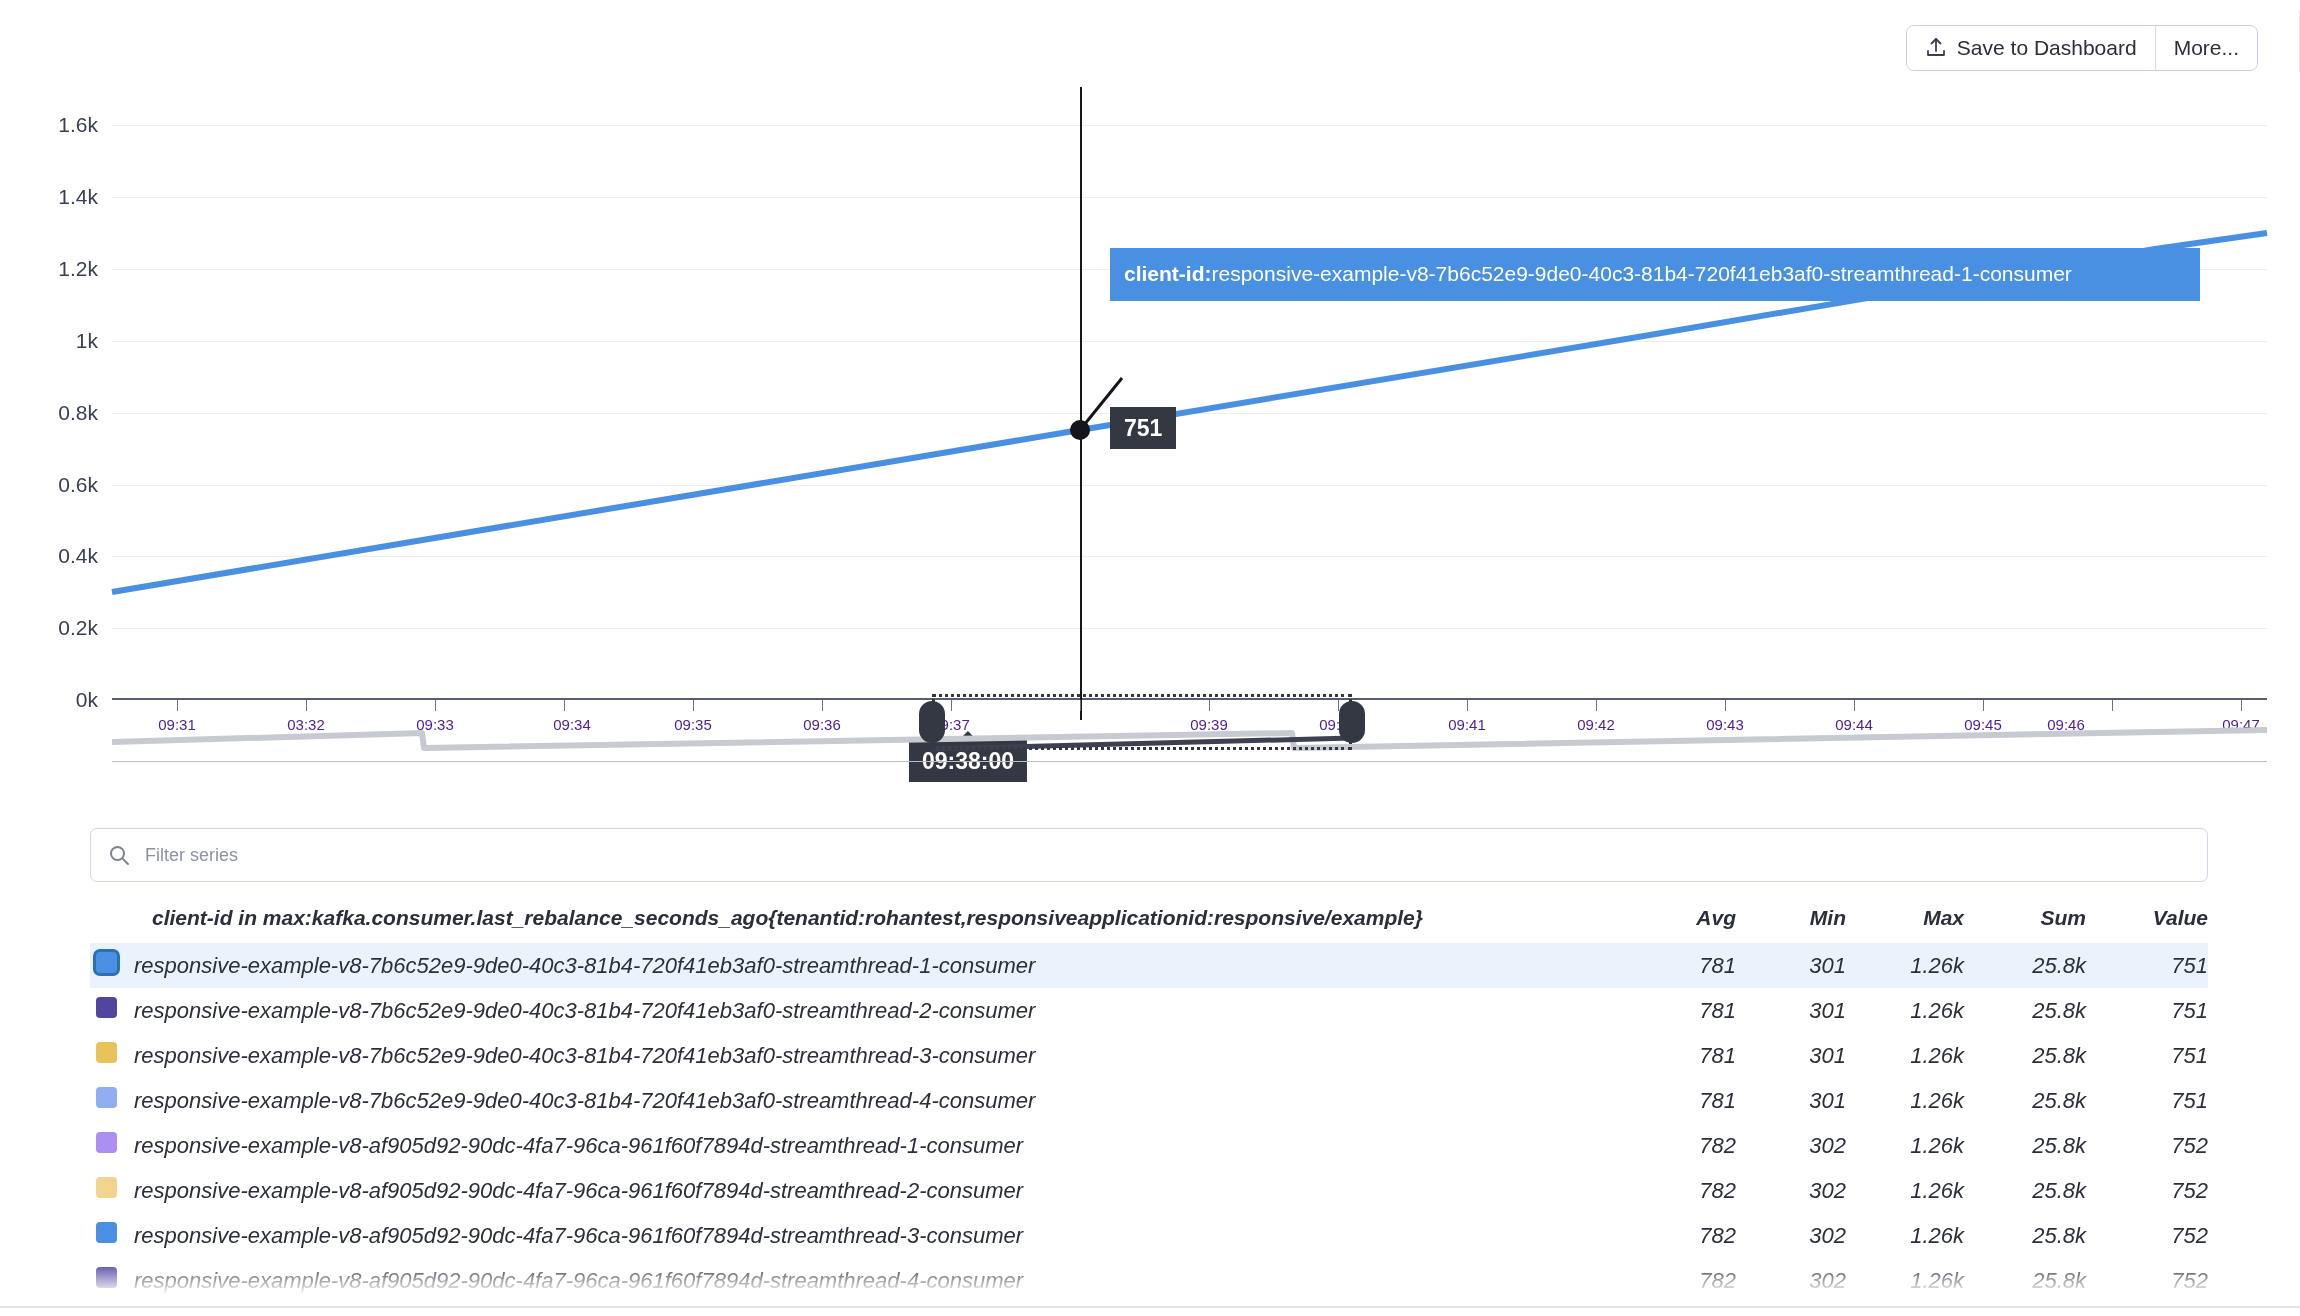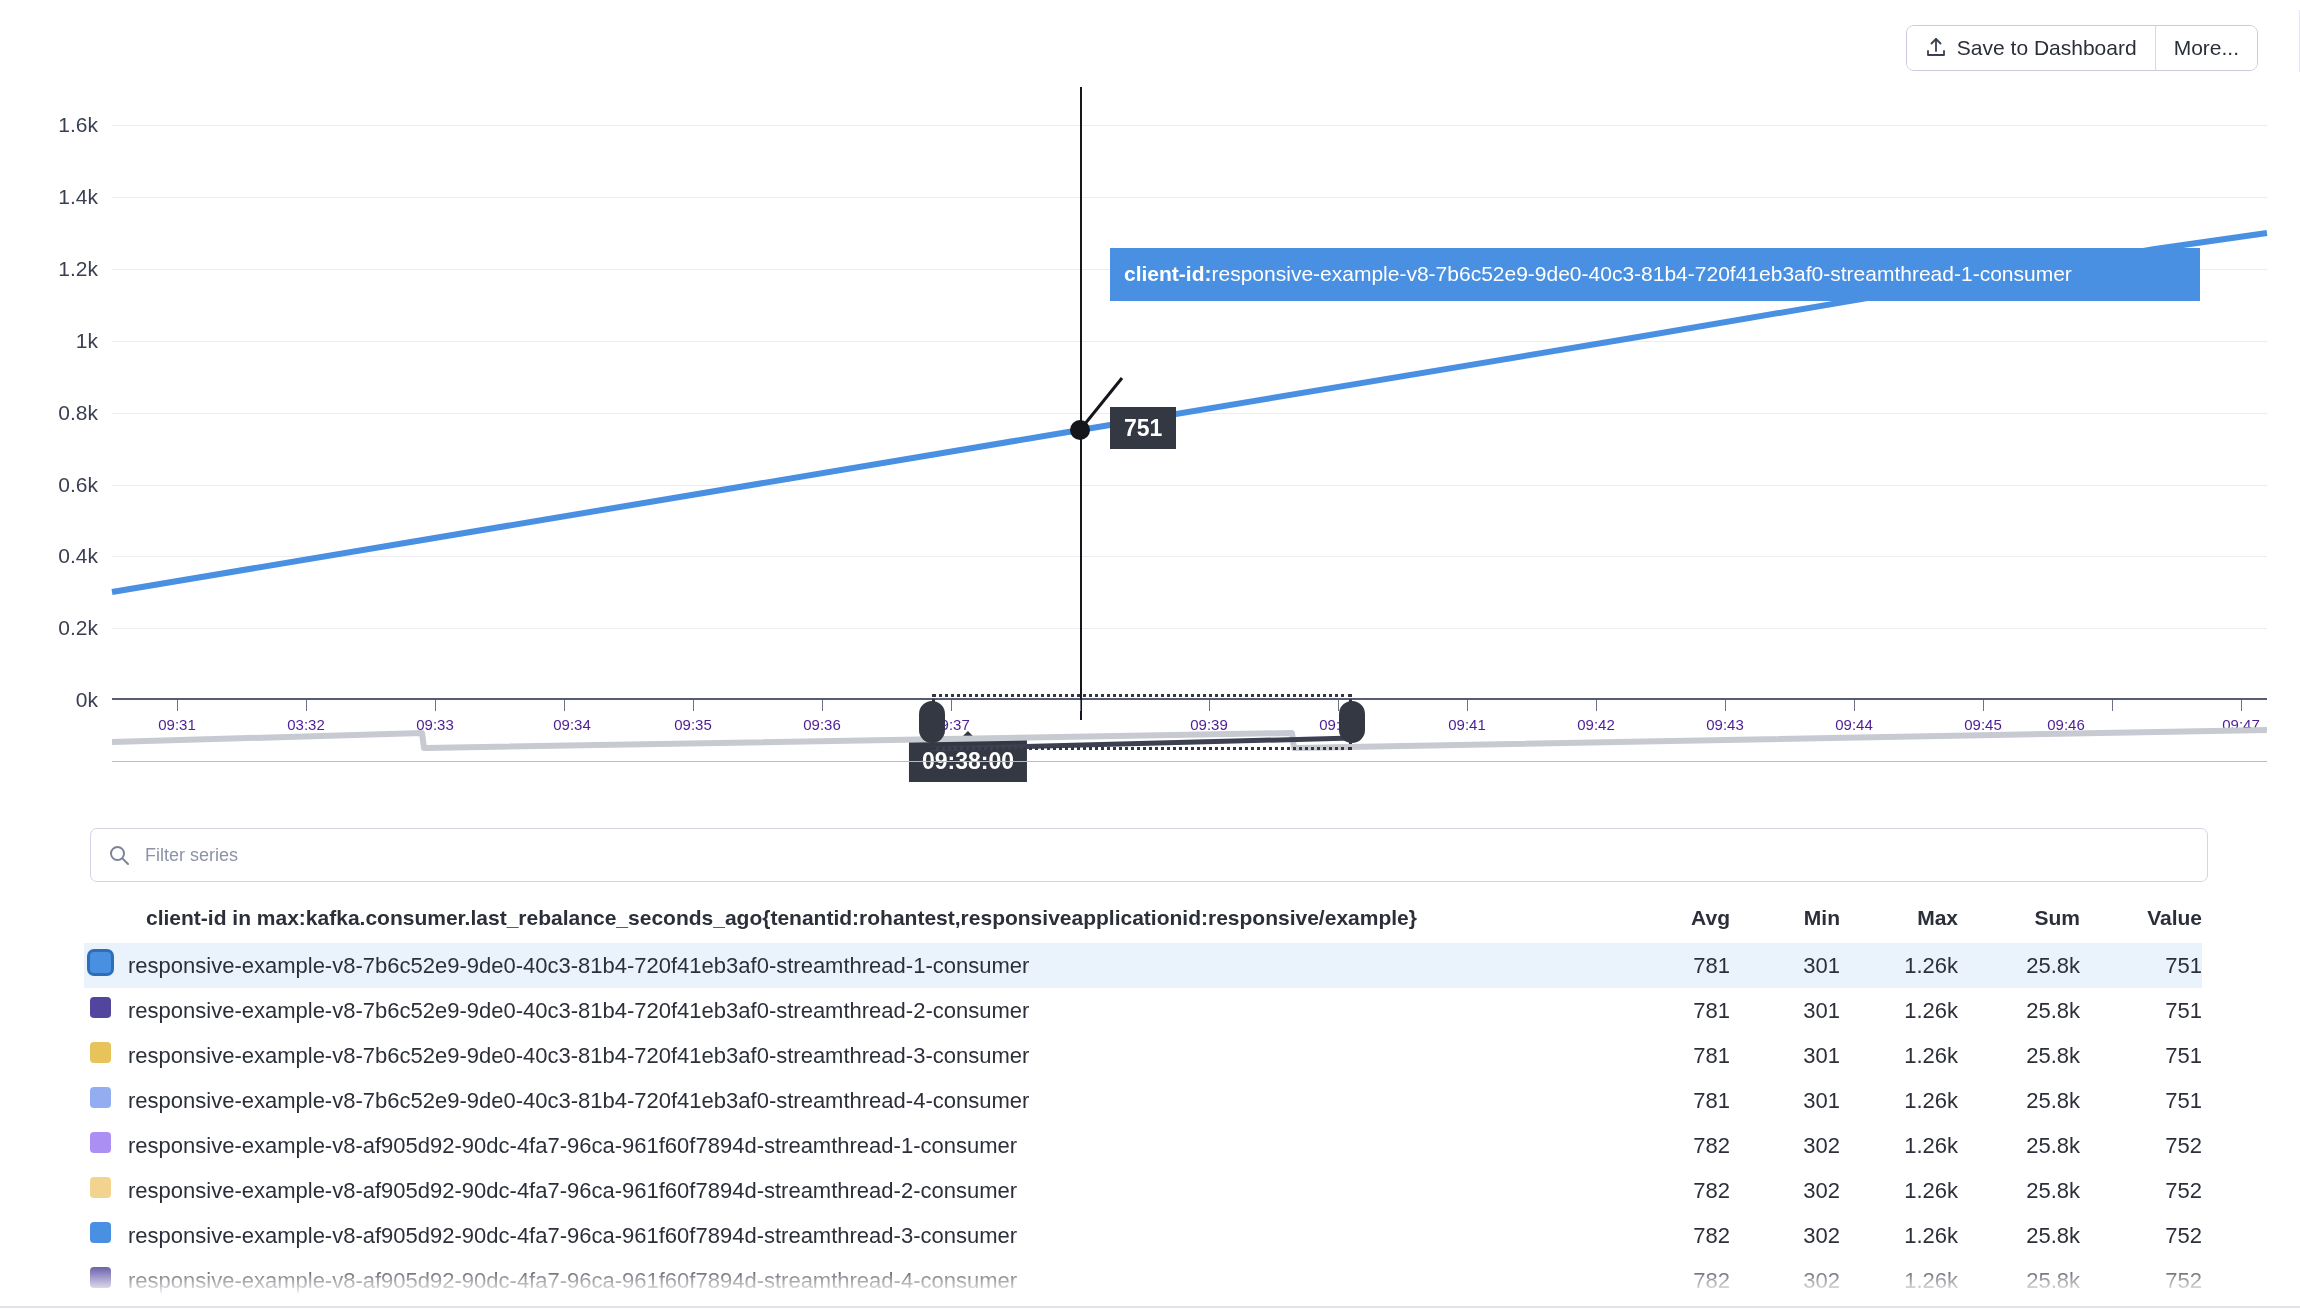--- a/index.html
+++ b/index.html
@@ -127,22 +127,23 @@
   }
   .filter-input {
     border:0; outline:0; background:transparent;
     font-family:"Liberation Sans", sans-serif; font-size:18px; color:#3a3f51;
     width:100%;
   }
   .filter-input::placeholder { color:#8d93a6; }
 
   
   .legend {
-    position:absolute; left:84px; top:906px; width:2180px; height:396px;
+    position:absolute; left:90px; top:906px; width:2180px; height:396px;
     overflow:hidden;
+    font-style:italic;
   }
   .lt { width:2118px; border-collapse:collapse; table-layout:fixed; }
   .lt th, .lt td { padding:0; }
   .lt th {
     font-size:21px; font-weight:700; color:#2b2f3a;
     text-align:right; padding-bottom:13px; vertical-align:bottom;
   }
   .lt th.metric { text-align:left; padding-left:18px; font-weight:700; }
   .lt td { font-size:22px; color:#2b2f3a; height:45px; vertical-align:middle; }
   .lt td.num { text-align:right; font-size:22px; }

